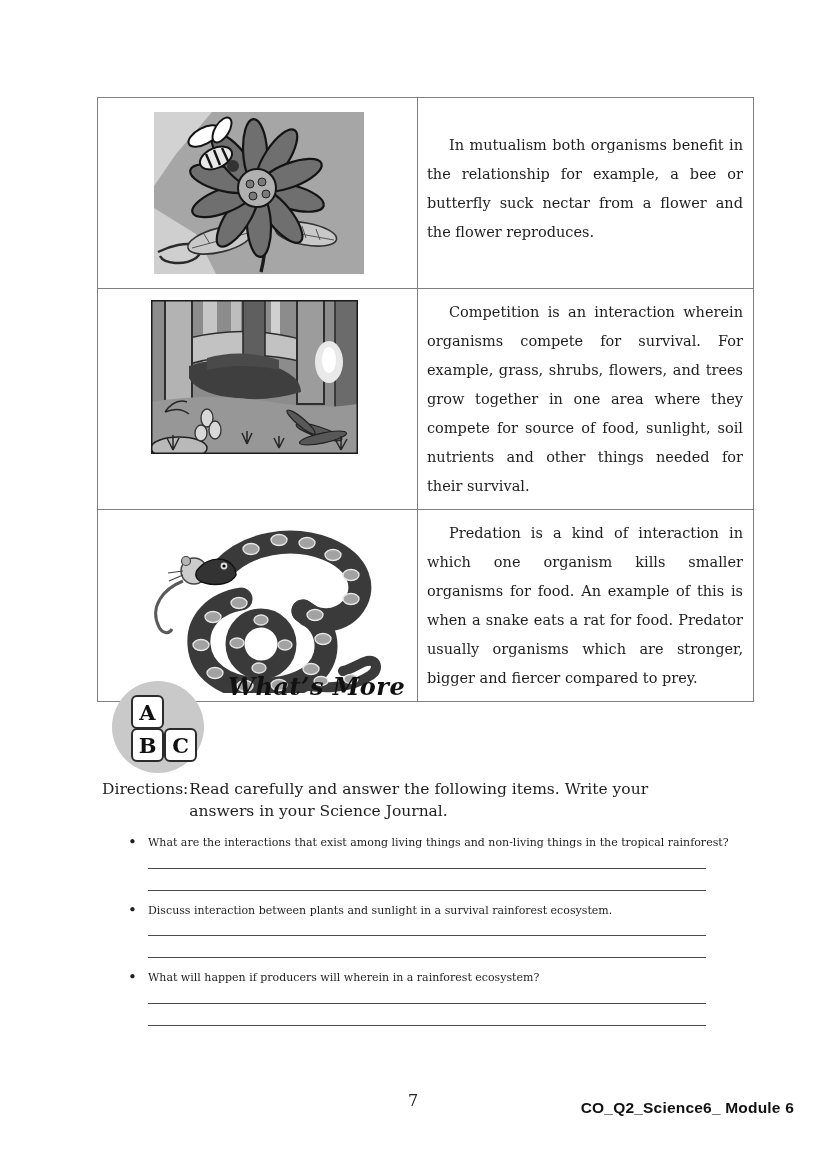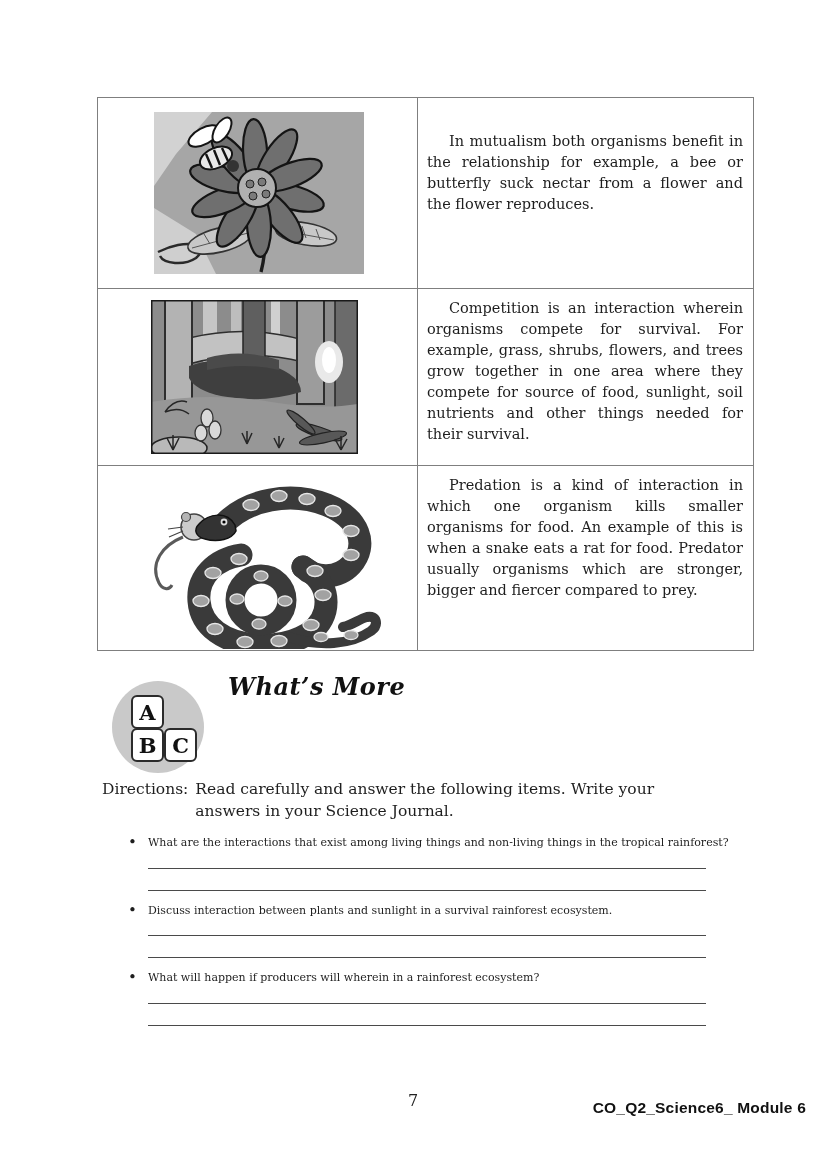--- a/index.html
+++ b/index.html
@@ -13,21 +13,21 @@
   table.interactions{
     position:absolute;left:97px;top:97px;width:634px;
     border-collapse:collapse;table-layout:fixed;
   }
   table.interactions td{
     border:1px solid #7f7f7f;vertical-align:top;background:#fff;
   }
   td.img-cell{width:317px;}
   td.text-cell{
     width:316px;padding:9px 10px 8px 9px;
-    font-size:14.5px;line-height:21px;text-align:justify;
+    font-size:14.5px;line-height:29px;text-align:justify;
   }
   td.text-cell.pad-deep{padding-top:33px;}
   td.text-cell p{margin:0;text-indent:22px;}
   .illo{display:block;}
   .illo-flower{margin:13px 0 0 55px;}
   .illo-forest{margin:10px 0 0 52px;}
   .illo-snake{margin:12px 0 0 40px;}
   tr.r1{height:191px;} tr.r2{height:177px;} tr.r3{height:185px;}
 
   
@@ -47,21 +47,21 @@
   .abc-c{left:52px;top:47px;}
   .section-heading{
     position:absolute;left:228px;top:672px;
     font-style:italic;font-weight:bold;font-size:24px;
     letter-spacing:0.5px;color:#111;
   }
 
   
   .directions{
     position:absolute;left:102px;top:779px;width:616px;
-    display:flex;gap:7px;font-size:15.5px;line-height:21.5px;
+    display:flex;gap:1px;font-size:15.5px;line-height:21.5px;
   }
   .directions .label{white-space:nowrap;}
   .directions .body{width:522px;}
 
   
   .questions{position:absolute;left:125px;top:832px;width:608px;}
   .q{position:relative;padding-left:23px;margin-bottom:9px;}
   .q-bullet{
     position:absolute;left:3px;top:0;font-size:15px;line-height:21.5px;
   }
@@ -77,21 +77,21 @@
   .page-number{
     position:absolute;left:0;right:0;top:1091px;text-align:center;
     font-size:16px;color:#222;
   }
   .watermark{
     position:absolute;left:0;right:0;top:1116px;text-align:center;
     font-family:"Liberation Sans", sans-serif;font-size:17px;
     color:#c9c9c9;letter-spacing:1.5px;
   }
   .module-code{
-    position:absolute;right:20px;top:1099px;
+    position:absolute;right:32px;top:1099px;
     font-family:"Liberation Sans", sans-serif;font-weight:bold;
     font-size:15.5px;color:#111;letter-spacing:0.2px;text-align:right;
   }
 </style>
 </head>
 <body>
 
 <div class="page">
 
   <table class="interactions">

